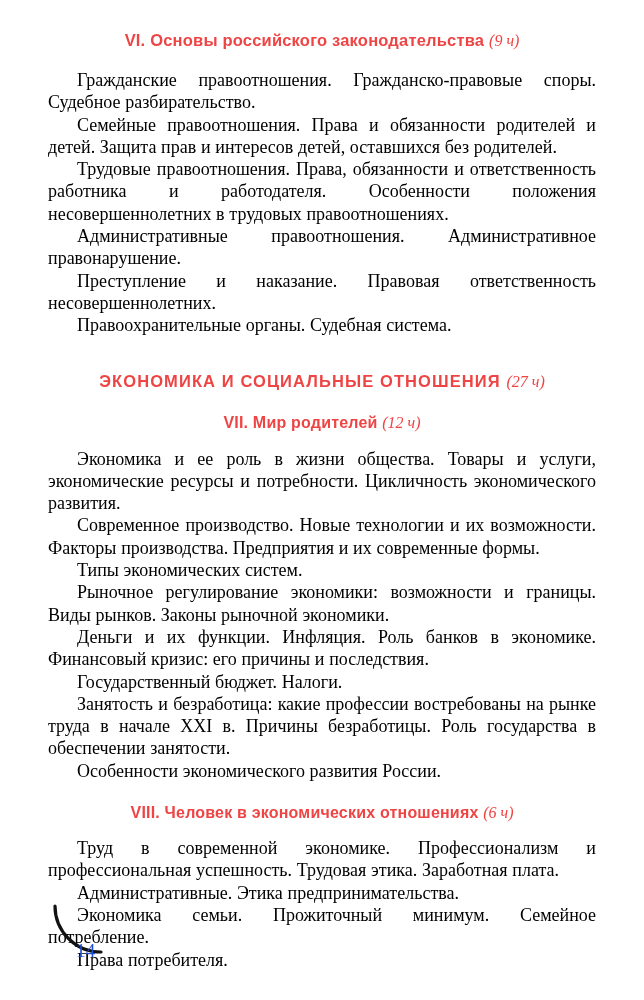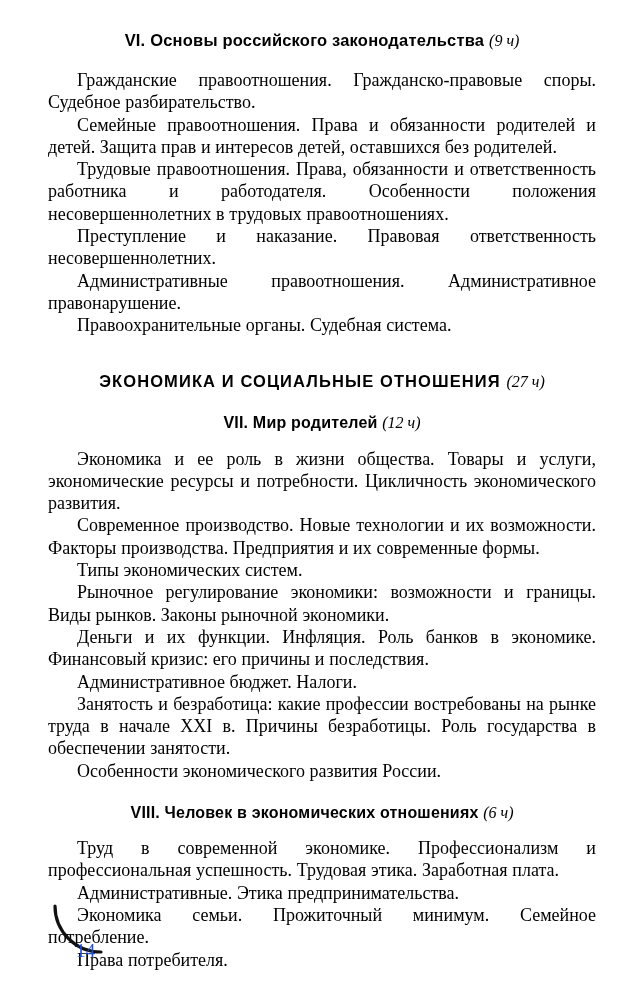--- a/index.html
+++ b/index.html
@@ -29,21 +29,21 @@
     left: 48px;
     top: 30px;
     width: 548px;
   }
 
   
   .heading {
     font-family: "Liberation Sans", "DejaVu Sans", sans-serif;
     font-weight: bold;
     text-align: center;
-    color: #000000;
+    color: #ef4444;
     line-height: 1.25;
   }
 
   .heading-chapter {
     font-size: 16.5px;
     letter-spacing: 0.2px;
     margin: 0 0 16px 0;
   }
 
   .heading-part {
@@ -119,42 +119,42 @@
 
     <h2 class="heading heading-chapter">
       <span>VI. Основы российского законодательства</span>
       <span class="hours">(9 ч)</span>
     </h2>
 
     <div class="block block-law">
       <p class="para">Гражданские правоотношения. Гражданско-правовые споры. Судебное разбирательство.</p>
       <p class="para">Семейные правоотношения. Права и обязанности родителей и детей. Защита прав и интересов детей, оставшихся без родителей.</p>
       <p class="para">Трудовые правоотношения. Права, обязанности и ответственность работника и работодателя. Особенности положения несовершеннолетних в трудовых правоотношениях.</p>
+      <p class="para">Административные правоотношения. Административное правонарушение.</p>
       <p class="para">Преступление и наказание. Правовая ответственность несовершеннолетних.</p>
-      <p class="para">Административные правоотношения. Административное правонарушение.</p>
       <p class="para">Правоохранительные органы. Судебная система.</p>
     </div>
 
     <h1 class="heading heading-part">
       <span>ЭКОНОМИКА И СОЦИАЛЬНЫЕ ОТНОШЕНИЯ</span>
       <span class="hours">(27 ч)</span>
     </h1>
 
     <h2 class="heading heading-sub">
       <span>VII. Мир родителей</span>
       <span class="hours">(12 ч)</span>
     </h2>
 
     <div class="block block-econ">
       <p class="para">Экономика и ее роль в жизни общества. Товары и услуги, экономические ресурсы и потребности. Цикличность экономического развития.</p>
       <p class="para">Современное производство. Новые технологии и их возможности. Факторы производства. Предприятия и их современные формы.</p>
       <p class="para">Типы экономических систем.</p>
       <p class="para">Рыночное регулирование экономики: возможности и границы. Виды рынков. Законы рыночной экономики.</p>
       <p class="para">Деньги и их функции. Инфляция. Роль банков в экономике. Финансовый кризис: его причины и последствия.</p>
-      <p class="para">Административное бюджет. Налоги.</p>
+      <p class="para">Государственный бюджет. Налоги.</p>
       <p class="para">Занятость и безработица: какие профессии востребованы на рынке труда в начале XXI в. Причины безработицы. Роль государства в обеспечении занятости.</p>
       <p class="para">Особенности экономического развития России.</p>
     </div>
 
     <h2 class="heading heading-sub">
       <span>VIII. Человек в экономических отношениях</span>
       <span class="hours">(6 ч)</span>
     </h2>
 
     <div class="block block-human">

